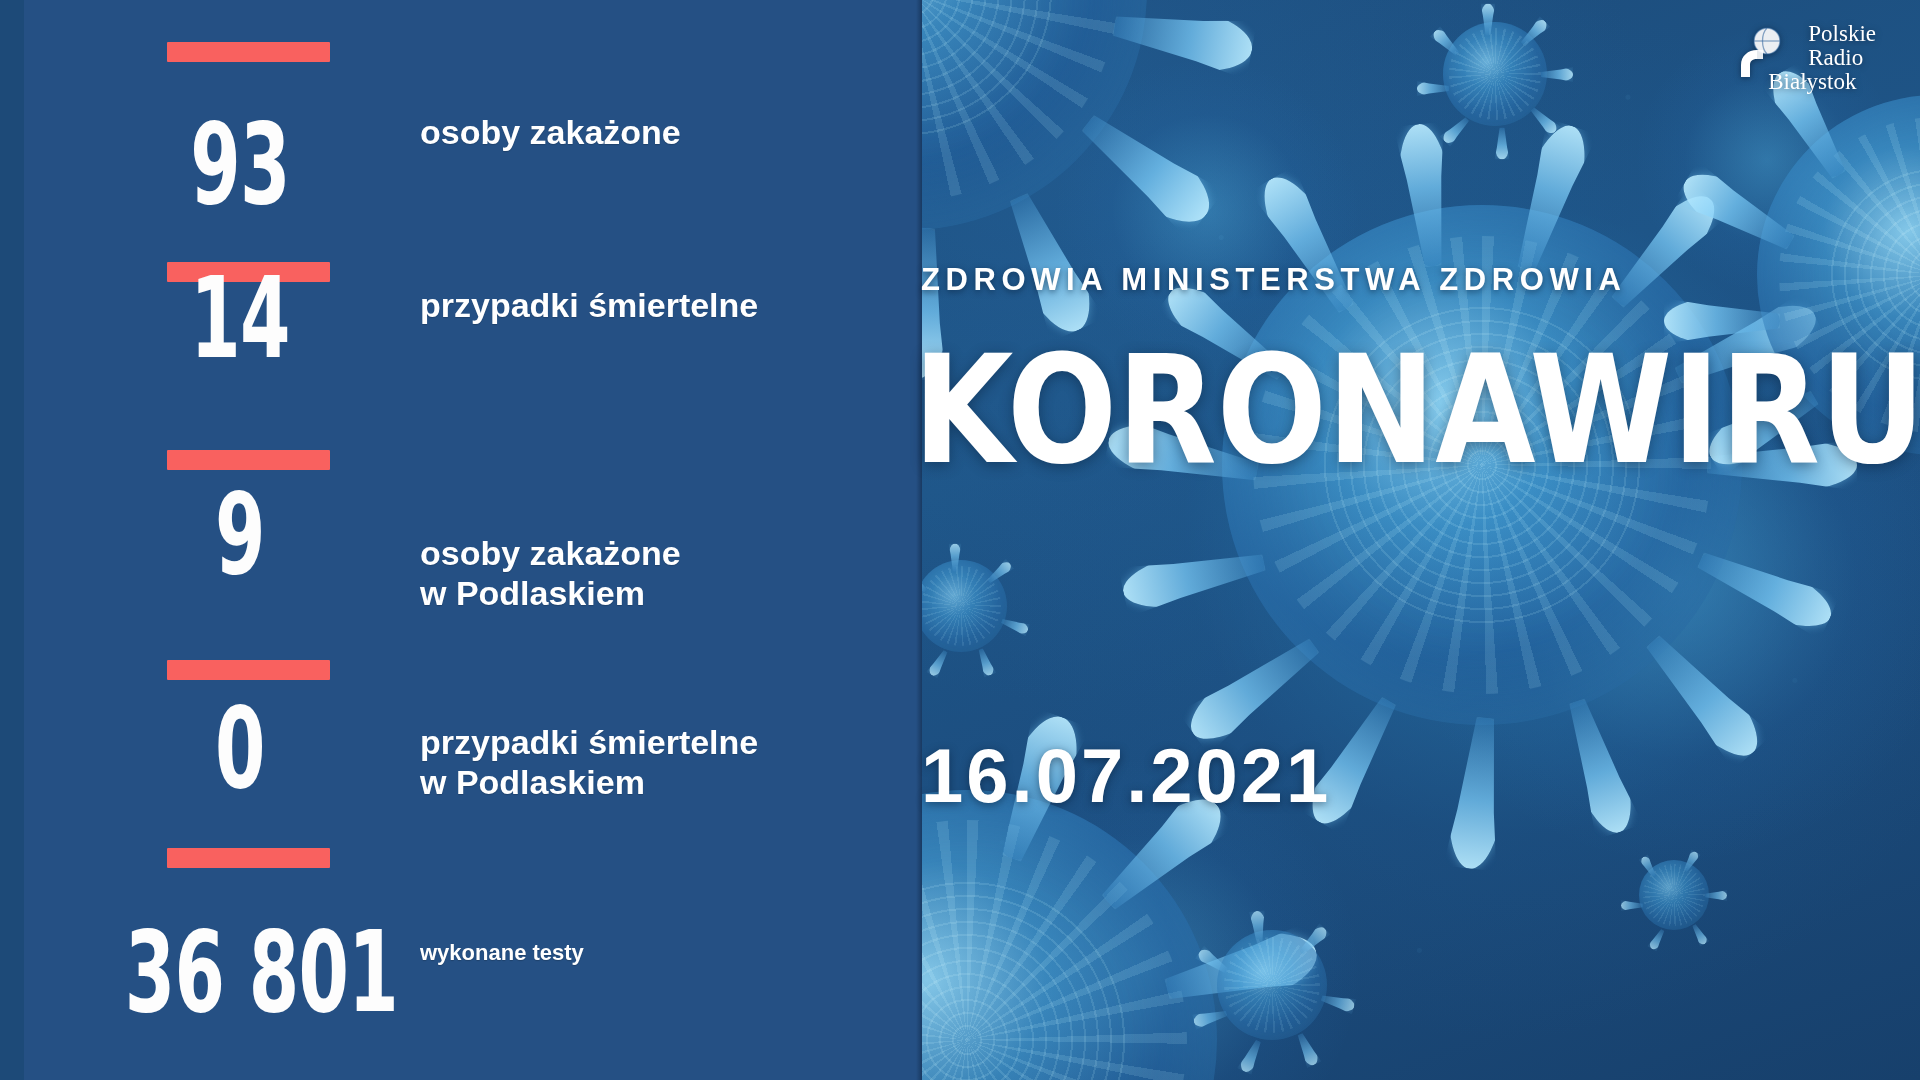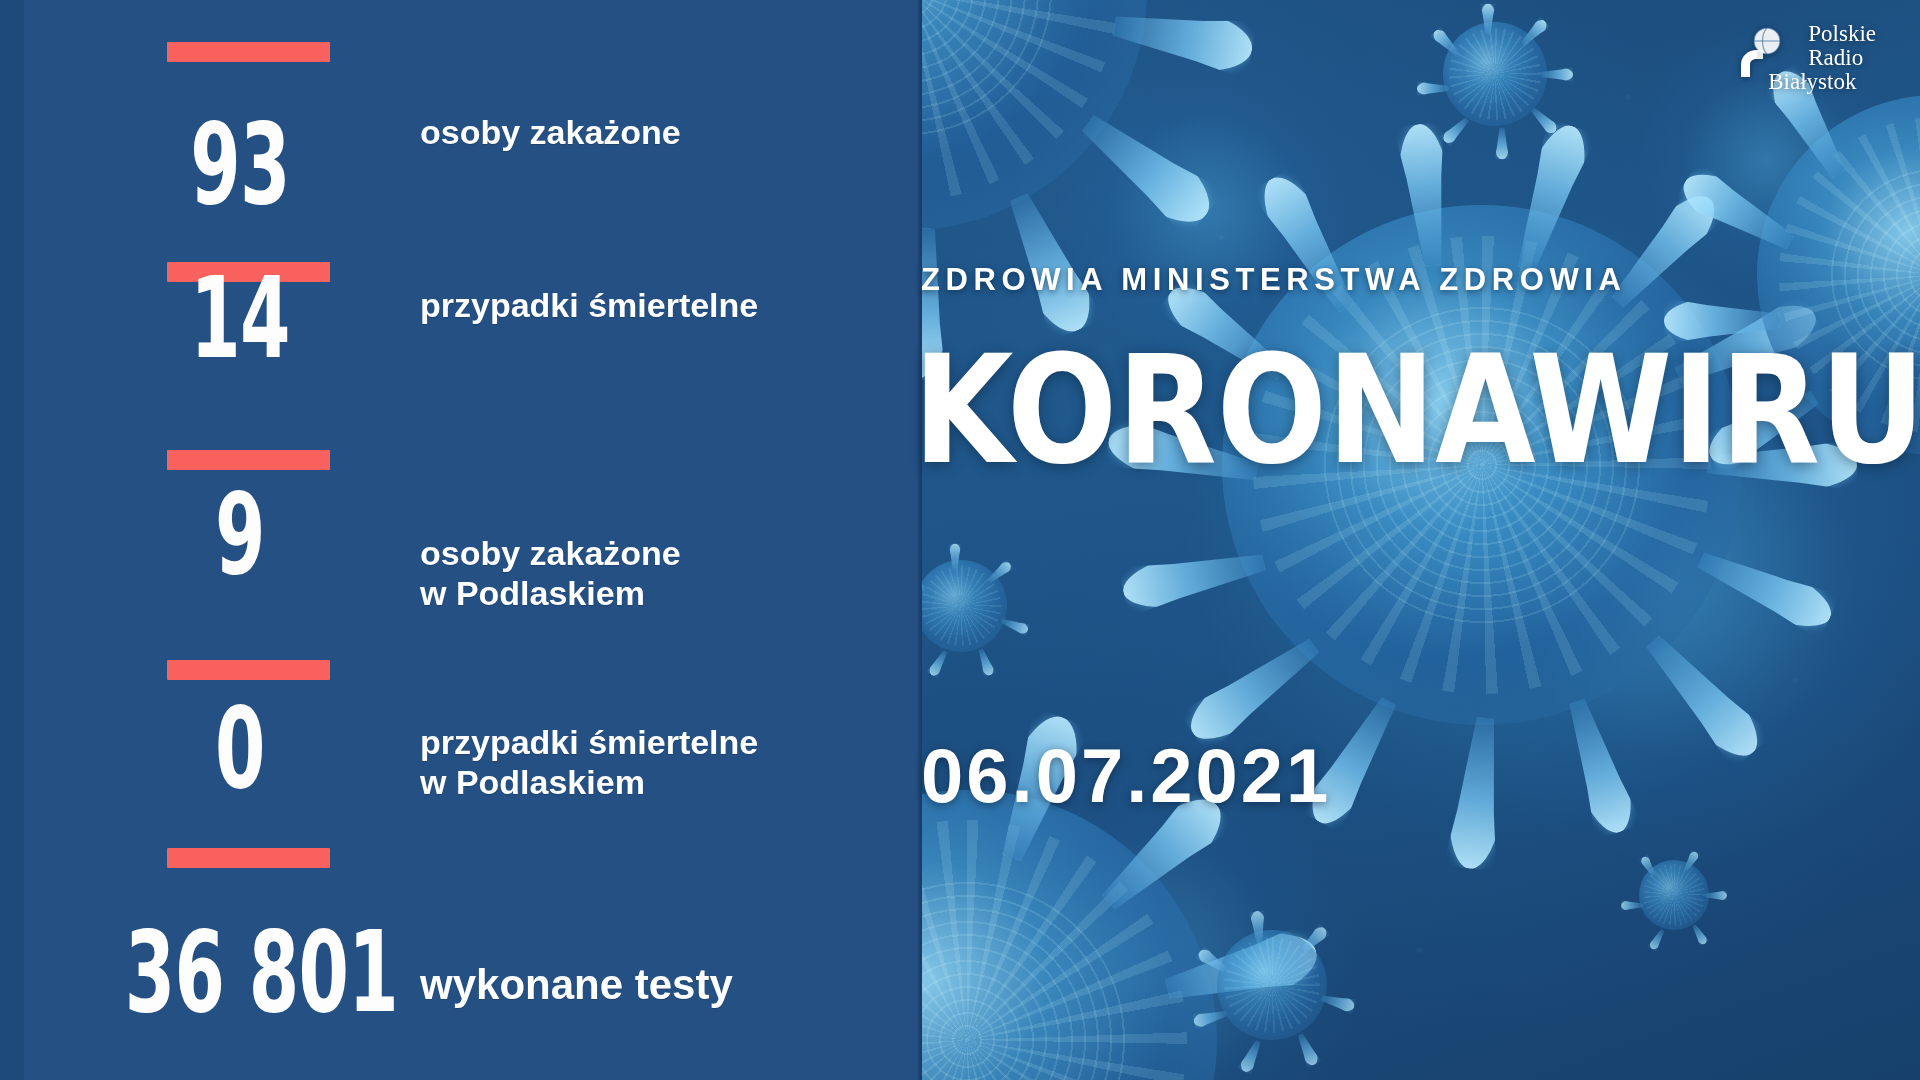--- a/index.html
+++ b/index.html
@@ -368,21 +368,21 @@
             <i></i>
           </div>
         <div class="spike" style="width:34px;height:16px;transform:rotate(315deg) translate(49px,-8px);">
             <i></i>
           </div>
       </div>
     </div>
 
     <div id="report-line">ZDROWIA MINISTERSTWA ZDROWIA</div>
     <div id="koronawirus">KORONAWIRUS</div>
-    <div id="report-date">06.07.2021</div>
+    <div id="report-date">16.07.2021</div>
   </div>
 
   <div id="logo">
     <svg class="mark" viewBox="0 0 48 62">
       <circle cx="30" cy="16" r="13" fill="#ffffff" opacity="0.92"></circle>
       <circle cx="30" cy="16" r="13" fill="none" stroke="#2d639b" stroke-width="1.4" opacity="0.5"></circle>
       <path d="M30 3 C24 9 24 23 30 29" fill="none" stroke="#2d639b" stroke-width="1.3" opacity="0.55"></path>
       <path d="M17 16 H43" fill="none" stroke="#2d639b" stroke-width="1.3" opacity="0.55"></path>
       <path d="M4 40 C4 31 11 25 20 25 L20 34 C15 34 13 36.5 13 40 Z" fill="#ffffff"></path>
       <rect x="4" y="40" width="9" height="12" fill="#ffffff"></rect>
@@ -415,18 +415,18 @@
         </div>
         <div class="stat-row" style="top: 0px;">
           <div class="rule" style="top: 660px;"></div>
           <div class="num" style="top: 692px; left: 96px; width: 240px; font-size: 112px;">0</div>
           <div class="label" style="top: 722px; font-size: 34px;">przypadki śmiertelne
 w Podlaskiem</div>
         </div>
         <div class="stat-row" style="top: 0px;">
           <div class="rule" style="top: 848px;"></div>
           <div class="num" style="top: 916px; left: 56px; width: 320px; font-size: 112px;">36 801</div>
-          <div class="label" style="top: 960px; font-size: 42px;">wykonane testy</div>
+          <div class="label" style="top: 940px; font-size: 22px;">wykonane testy</div>
         </div>
       </div>
   </div>
 
 </div>
 
 </body></html>

